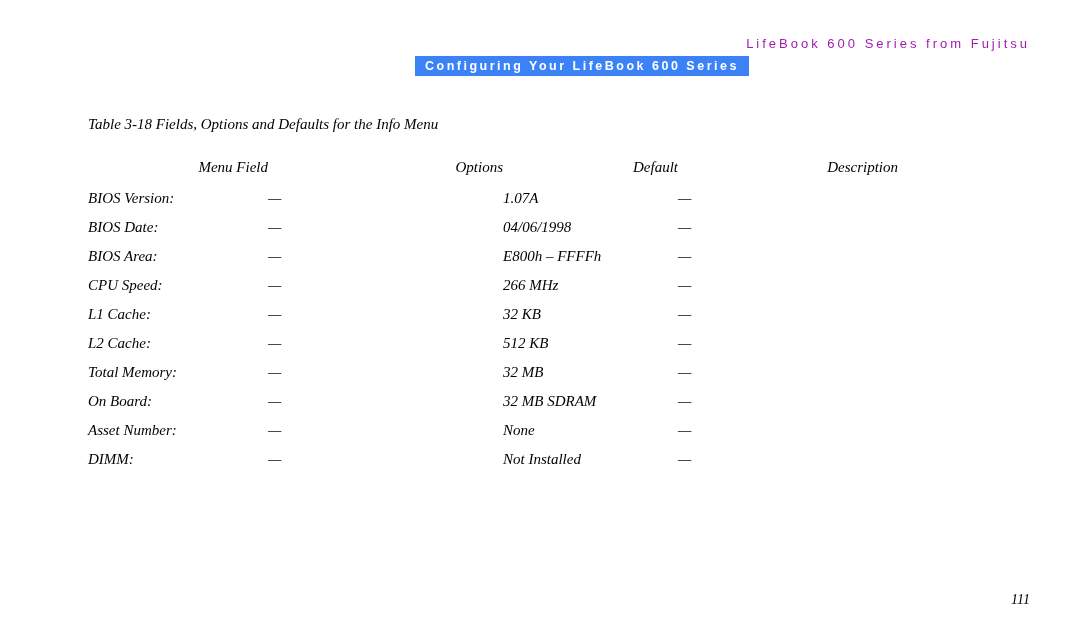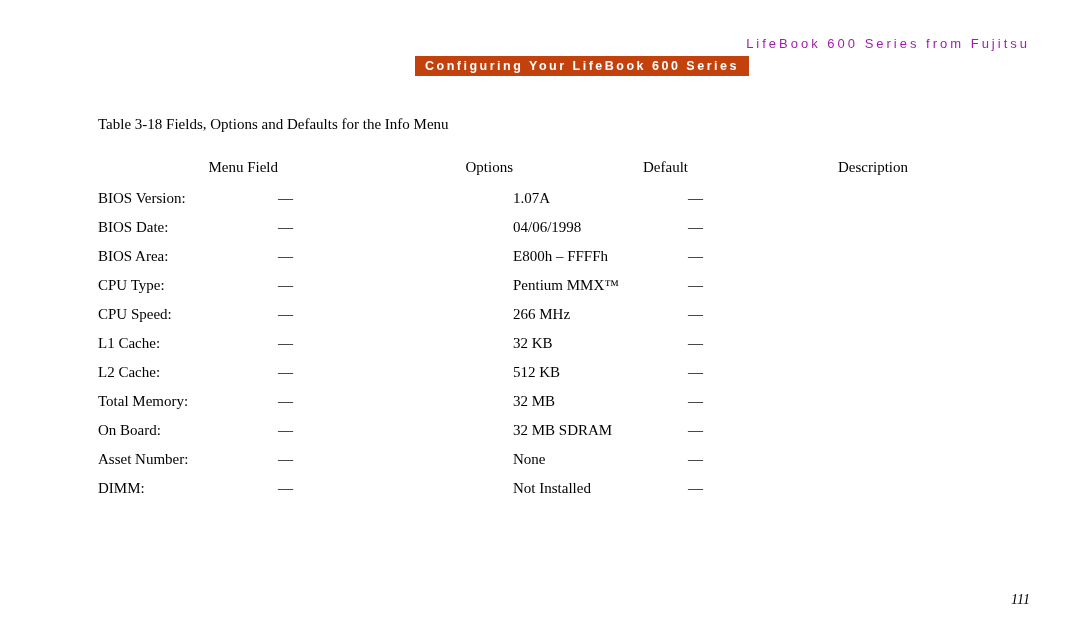--- a/index.html
+++ b/index.html
@@ -19,33 +19,34 @@
     right: 50px;
     font-size: 13px;
     letter-spacing: 3px;
     font-family: Arial, Helvetica, sans-serif;
     color: #a21caf;
   }
   .section-bar {
     position: absolute;
     top: 56px;
     left: 415px;
-    background: #c2410c;
+    background: #3b82f6;
     color: #fff;
     font-size: 12.5px;
     letter-spacing: 2.5px;
     font-family: Arial, Helvetica, sans-serif;
     padding: 3px 10px;
     font-weight: bold;
   }
   .content {
     position: absolute;
     top: 116px;
-    left: 98px;
+    left: 88px;
     right: 50px;
+    font-style: italic;
   }
   .caption {
     font-size: 15px;
     margin-bottom: 22px;
   }
   table {
     border-collapse: collapse;
     font-size: 15px;
   }
   th {
@@ -103,26 +104,20 @@
           <td class="col-default">04/06/1998</td>
           <td class="col-desc">—</td>
         </tr>
         <tr>
           <td class="col-field">BIOS Area:</td>
           <td class="col-options">—</td>
           <td class="col-default">E800h – FFFFh</td>
           <td class="col-desc">—</td>
         </tr>
         <tr>
-          <td class="col-field">CPU Type:</td>
-          <td class="col-options">—</td>
-          <td class="col-default">Pentium MMX™</td>
-          <td class="col-desc">—</td>
-        </tr>
-        <tr>
           <td class="col-field">CPU Speed:</td>
           <td class="col-options">—</td>
           <td class="col-default">266 MHz</td>
           <td class="col-desc">—</td>
         </tr>
         <tr>
           <td class="col-field">L1 Cache:</td>
           <td class="col-options">—</td>
           <td class="col-default">32 KB</td>
           <td class="col-desc">—</td>

